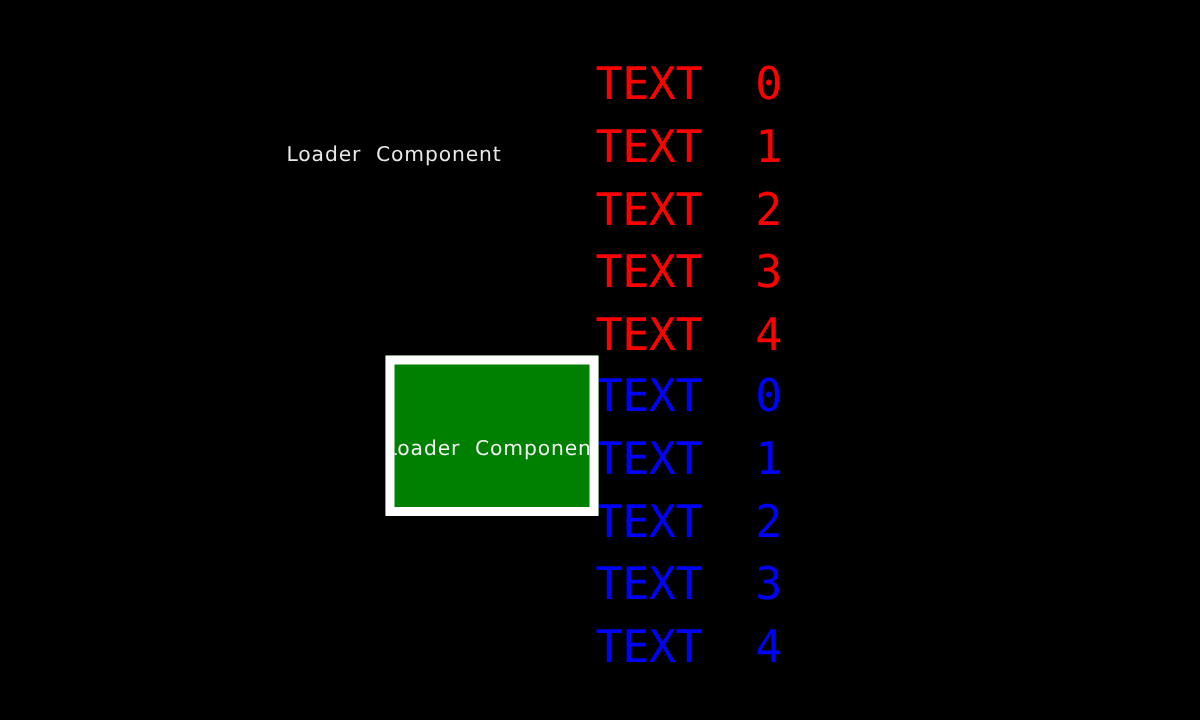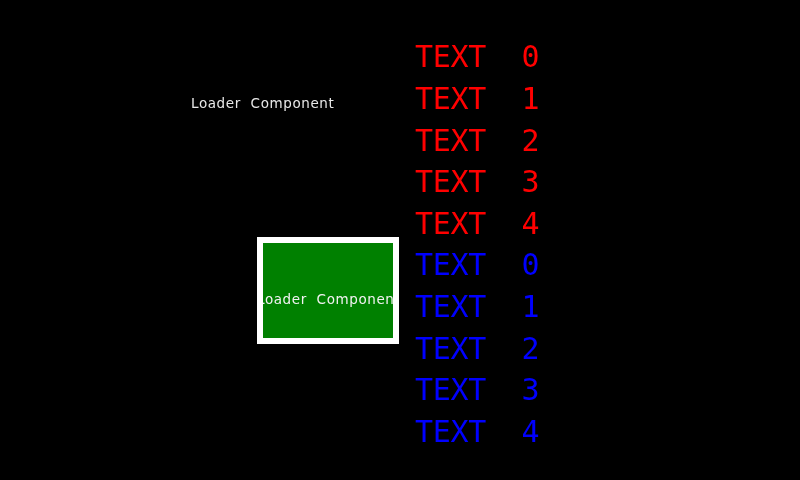--- a/index.html
+++ b/index.html
@@ -32,21 +32,21 @@
     line-height: 22px;
     color: #e8e8e8;
     white-space: pre;
     letter-spacing: 0.6px;
     z-index: 1;
   }
 
   
   .text-column {
     position: absolute;
-    left: 415px;
+    left: 397px;
     top: 0;
     width: 300px;
     height: 480px;
     z-index: 2;
   }
 
   .text-row {
     position: absolute;
     left: 0;
     font-family: "DejaVu Sans Mono", "Liberation Mono", monospace;

